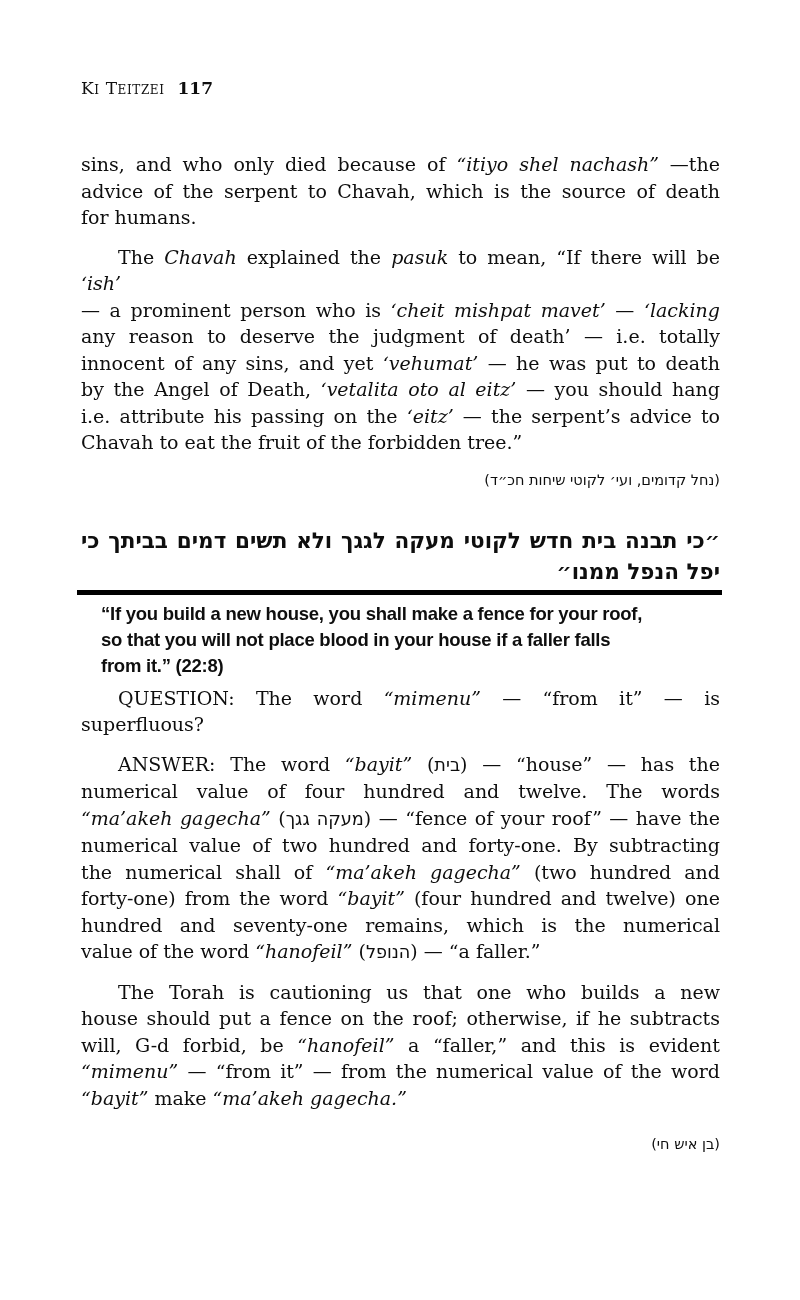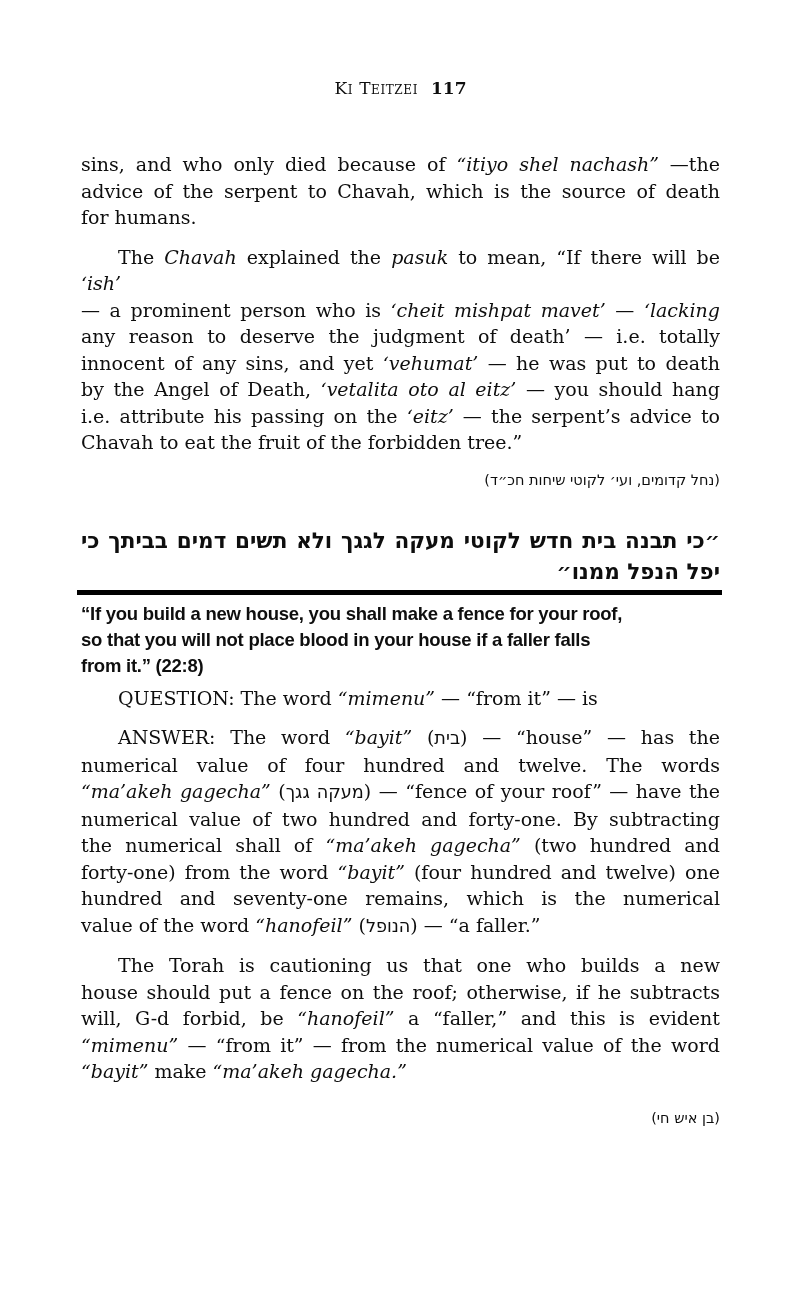--- a/index.html
+++ b/index.html
@@ -10,21 +10,21 @@
     font-family: "DejaVu Serif", "Liberation Serif", serif;
     overflow: hidden;
   }
   .page {
     width: 800px; height: 1300px;
     padding: 78px 80px 0 81px;
     box-sizing: border-box;
   }
   
   .page-header {
-    text-align: center;
+    text-align: left;
     font-size: 17px;
     line-height: 20px;
     white-space: nowrap;
   }
   .chapter {
     font-variant: small-caps;
     letter-spacing: 0.6px;
   }
   .pagenum {
     font-weight: bold;
@@ -83,21 +83,21 @@
 
   
   p.translation {
     font-family: "Liberation Sans", "DejaVu Sans", sans-serif;
     font-weight: bold;
     font-size: 18.5px;
     line-height: 26px;
     letter-spacing: -0.25px;
     margin: 0 0 6px 0;
   }
-  .translation .ln { text-align: center; text-align-last: left; }
+  .translation .ln { text-align: center; text-align-last: left; margin-left: 20px; }
 </style>
 </head>
 <body>
 
 <div class="page">
   <header class="page-header">
     <span class="chapter">Ki Teitzei</span><span class="pagenum">117</span>
   </header>
   <main class="content" id="content">
       <p class="body">
@@ -120,20 +120,21 @@
         <span class="ln"><span>יפל הנפל ממנו״</span></span>
       </p>
       <hr class="rule">
       <p class="translation">
         <span class="ln"><span>“If you build a new house, you shall make a fence for your roof,</span></span>
         <span class="ln"><span>so that you will not place blood in your house if a faller falls</span></span>
         <span class="ln"><span>from it.” (22:8)</span></span>
       </p>
       <p class="body indent">
         <span class="ln"><span>QUESTION: The word </span><span class="it">“mimenu”</span><span> — “from it” — is</span></span>
+        <span class="ln"><span>superfluous?</span></span>
       </p>
       <p class="body indent">
         <span class="ln"><span>ANSWER: The word </span><span class="it">“bayit”</span><span> (</span><span class="heb">בית</span><span>) — “house” — has the</span></span>
         <span class="ln"><span>numerical value of four hundred and twelve. The words</span></span>
         <span class="ln"><span class="it">“ma’akeh gagecha”</span><span> (</span><span class="heb">מעקה גגך</span><span>) — “fence of your roof” — have the</span></span>
         <span class="ln"><span>numerical value of two hundred and forty-one. By subtracting</span></span>
         <span class="ln"><span>the numerical shall of </span><span class="it">“ma’akeh gagecha”</span><span> (two hundred and</span></span>
         <span class="ln"><span>forty-one) from the word </span><span class="it">“bayit”</span><span> (four hundred and twelve) one</span></span>
         <span class="ln"><span>hundred and seventy-one remains, which is the numerical</span></span>
         <span class="ln"><span>value of the word </span><span class="it">“hanofeil”</span><span> (</span><span class="heb">הנופל</span><span>) — “a faller.”</span></span>

